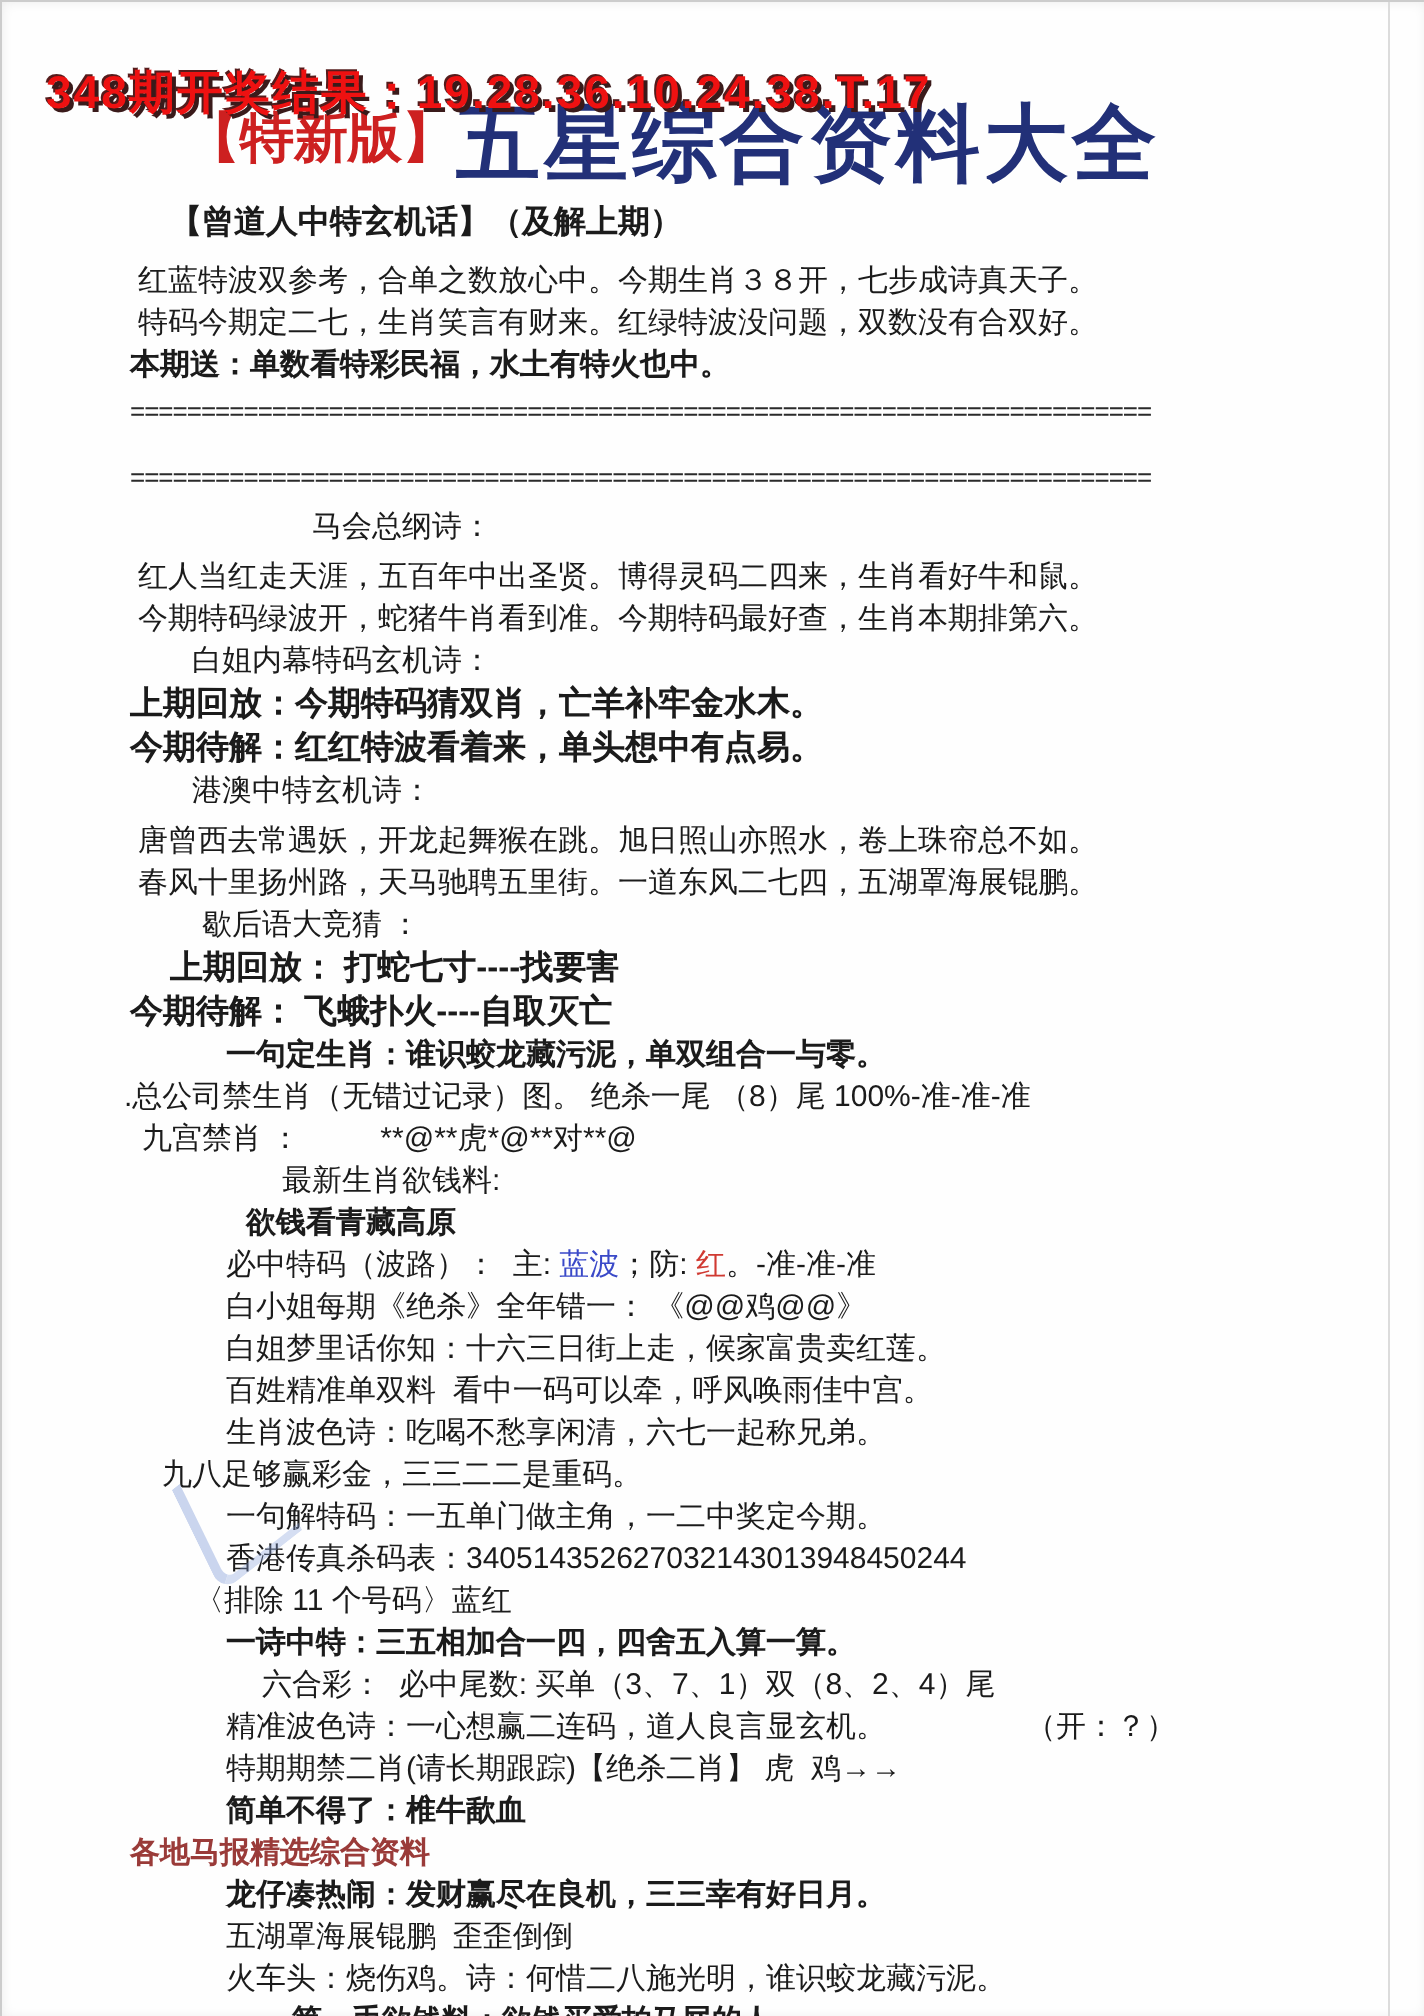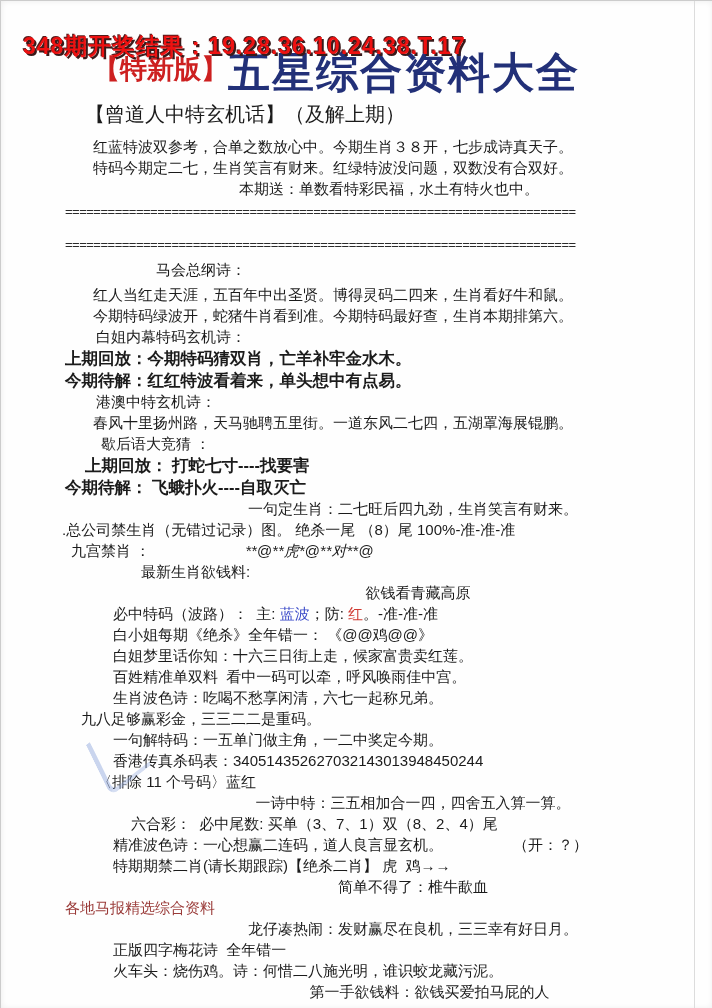--- a/index.html
+++ b/index.html
@@ -23,34 +23,34 @@
     white-space:pre;z-index:5;
   }
   .title-row{
     display:flex;align-items:flex-start;
     padding:50px 0 0 68px;white-space:pre;
     font-family:"Liberation Serif","DejaVu Serif",serif;
     margin-left:24px;
   }
   .edition-tag{color:#cd2020;font-weight:bold;font-size:27px;}
   .page-title{color:#223078;font-weight:600;font-size:42px;letter-spacing:2px;line-height:44px;}
-  .subtitle{padding:6px 0 0 84px;font-size:20px;font-weight:normal;white-space:pre;}
+  .subtitle{padding:6px 0 0 84px;font-size:16px;font-weight:bold;white-space:pre;}
   .content{padding-top:8px;}
   .ln{font-size:15px;line-height:21px;white-space:pre;}
-  .b{font-weight:normal;text-align:center;}
+  .b{font-weight:bold;}
   .b17{font-weight:bold;font-size:16.5px;line-height:22px;}
   .sep{font-size:13px;line-height:17px;letter-spacing:-0.5px;color:#2a2a2a;overflow:hidden;}
-  .maroon{color:#9a3b39;font-weight:normal;}
+  .maroon{color:#9a3b39;font-weight:bold;}
   .blue{color:#3a49c8;}
   .red{color:#d03a32;}
   .gap-label{display:inline-block;}
-  .gap-95{margin-left:95px;font-style:italic;}
+  .gap-95{margin-left:40px;}
   .gap-70{margin-left:70px;}
   
-  .i60{padding-left:96px}.i64{padding-left:64px}.i68{padding-left:92px}
+  .i60{padding-left:96px}.i64{padding-left:64px}.i68{padding-left:68px}
   .i70{padding-left:70px}.i84{padding-left:84px}.i93{padding-left:61px}
   .i95{padding-left:95px}.i100{padding-left:100px}.i112{padding-left:112px}
   .i122{padding-left:122px}.i130{padding-left:130px}.i140{padding-left:140px}
   .i145{padding-left:145px}.i155{padding-left:155px}.i200{padding-left:80px}
   .mt4{margin-top:4px}.mt6{margin-top:6px}.mt16{margin-top:16px}
   .watermark{
     position:absolute;left:92px;top:726px;width:46px;height:52px;
     border-left:5px solid rgba(140,165,220,.45);
     border-bottom:4px solid rgba(140,165,220,.35);
     transform:rotate(-38deg) skewX(-12deg);
@@ -83,27 +83,28 @@
 
     <div class="ln i155 mt6">马会总纲诗：</div>
     <div class="ln i68 mt4">红人当红走天涯，五百年中出圣贤。博得灵码二四来，生肖看好牛和鼠。</div>
     <div class="ln i68">今期特码绿波开，蛇猪牛肖看到准。今期特码最好查，生肖本期排第六。</div>
 
     <div class="ln i95">白姐内幕特码玄机诗：</div>
     <div class="ln i64 b17">上期回放：今期特码猜双肖，亡羊补牢金水木。</div>
     <div class="ln i64 b17">今期待解：红红特波看着来，单头想中有点易。</div>
 
     <div class="ln i95">港澳中特玄机诗：</div>
+    <div class="ln i68 mt4">唐曾西去常遇妖，开龙起舞猴在跳。旭日照山亦照水，卷上珠帘总不如。</div>
     <div class="ln i68">春风十里扬州路，天马驰聘五里街。一道东风二七四，五湖罩海展锟鹏。</div>
 
     <div class="ln i100">歇后语大竞猜 ：</div>
     <div class="ln i84 b17">上期回放： 打蛇七寸----找要害</div>
     <div class="ln i64 b17">今期待解： 飞蛾扑火----自取灭亡</div>
 
-    <div class="ln i112 b">一句定生肖：二七旺后四九劲，生肖笑言有财来。</div>
+    <div class="ln i112 b">一句定生肖：谁识蛟龙藏污泥，单双组合一与零。</div>
     <div class="ln i93">.总公司禁生肖（无错过记录）图。 绝杀一尾 （8）尾 100%-准-准-准</div>
     <div class="ln i70"><span class="gap-label">九宫禁肖 ：</span><span class="gap-label gap-95">**@**虎*@**对**@</span></div>
 
     <div class="ln i140">最新生肖欲钱料:</div>
     <div class="ln i122 b">欲钱看青藏高原</div>
 
     <div class="ln i112"><span>必中特码（波路）：  主: </span><span class="blue">蓝波</span><span>；防: </span><span class="red">红</span><span>。-准-准-准</span></div>
 
     <div class="ln i112">白小姐每期《绝杀》全年错一： 《@@鸡@@》</div>
     <div class="ln i112">白姐梦里话你知：十六三日街上走，候家富贵卖红莲。</div>
@@ -116,18 +117,18 @@
     <div class="ln i112 b">一诗中特：三五相加合一四，四舍五入算一算。</div>
     <div class="ln i130">六合彩：  必中尾数: 买单（3、7、1）双（8、2、4）尾</div>
 
     <div class="ln i112"><span>精准波色诗：一心想赢二连码，道人良言显玄机。</span><span class="gap-label gap-70">（开：？）</span></div>
 
     <div class="ln i112">特期期禁二肖(请长期跟踪)【绝杀二肖】 虎  鸡→→</div>
     <div class="ln i112 b">简单不得了：椎牛歃血</div>
 
     <div class="ln i64 maroon">各地马报精选综合资料</div>
     <div class="ln i112 b">龙仔凑热闹：发财赢尽在良机，三三幸有好日月。</div>
-    <div class="ln i112">正版四字梅花诗  全年错一</div>
+    <div class="ln i112">五湖罩海展锟鹏  歪歪倒倒</div>
     <div class="ln i112">火车头：烧伤鸡。诗：何惜二八施光明，谁识蛟龙藏污泥。</div>
     <div class="ln i145 b">第一手欲钱料：欲钱买爱拍马屁的人</div>
 
   </div>
 </div>
 
 </body></html>

